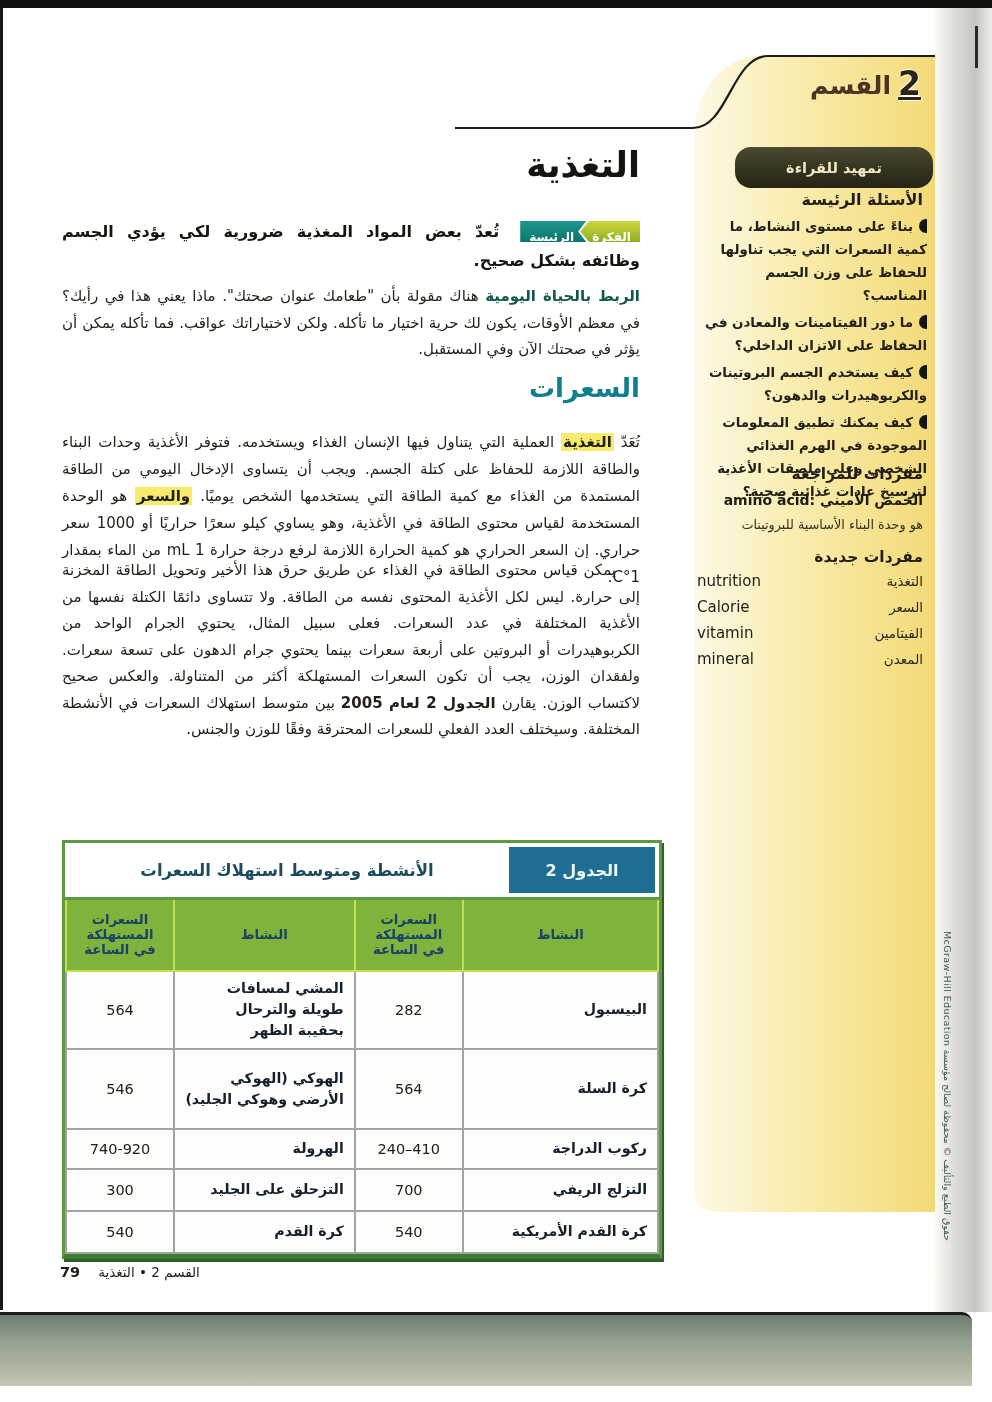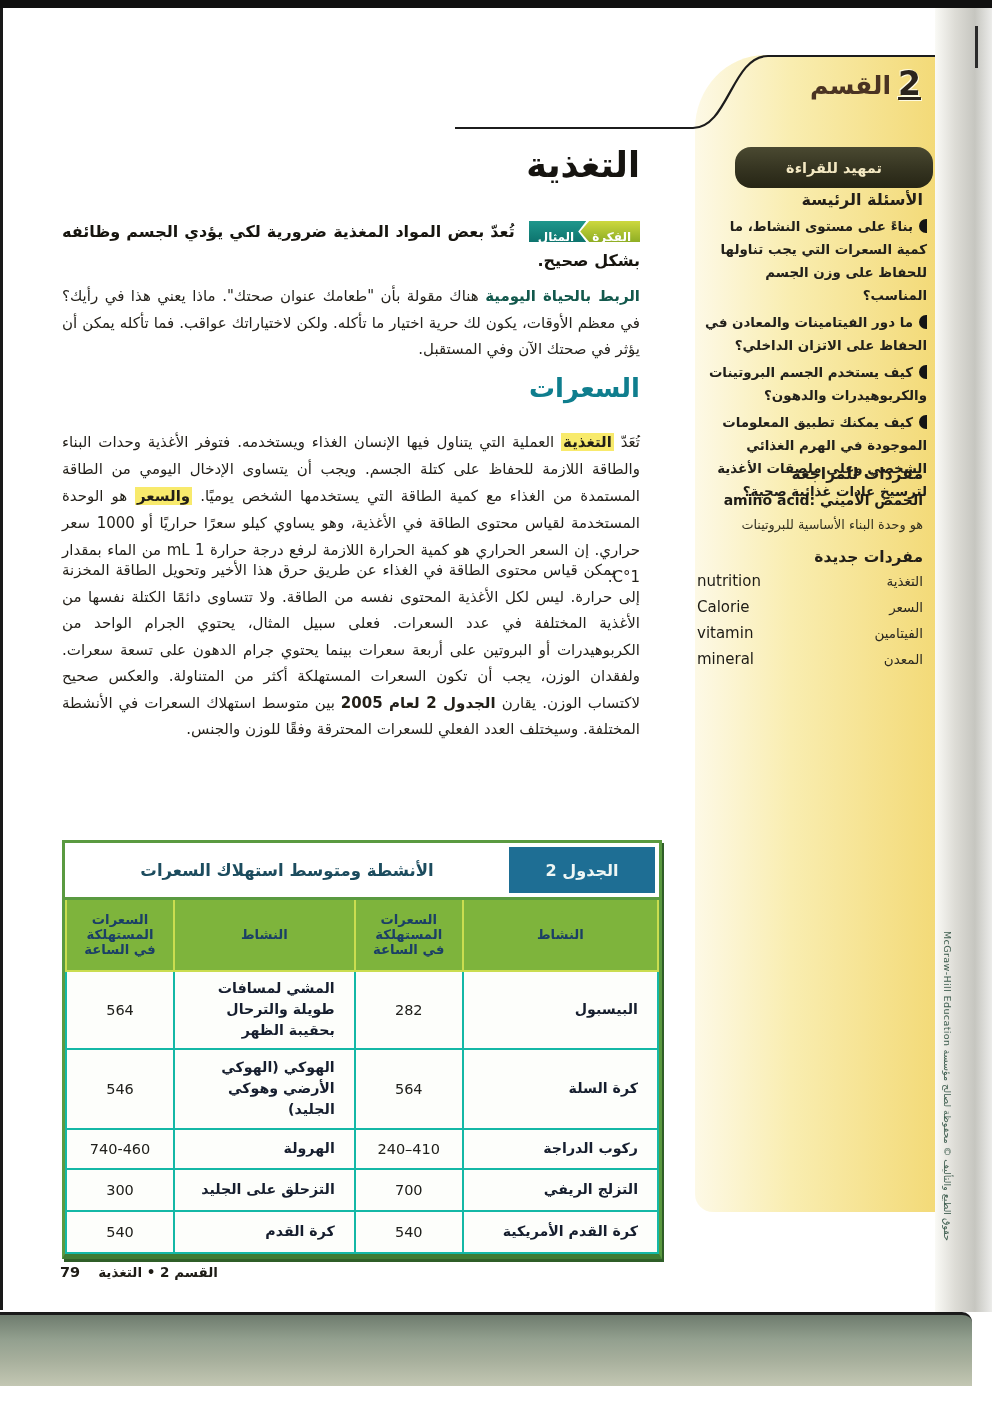--- a/index.html
+++ b/index.html
@@ -78,28 +78,28 @@
          border-bottom:5px solid #3f7c33; background:#fff; box-shadow:2px 3px 0 #2f5e28; }
   .tbl-titlerow { display:flex; direction:rtl; align-items:center; height:54px; background:#fff; }
   .tbl-label { background:#1e6e94; color:#eef6f4; font-size:16px; font-weight:bold;
                width:146px; height:46px; margin:4px 4px 4px 0; display:flex; align-items:center; justify-content:center; }
   .tbl-title { flex:1; text-align:center; font-size:16.5px; font-weight:bold; color:#1c4c5e; }
   table.grid { width:100%; border-collapse:collapse; direction:rtl; table-layout:fixed; }
   table.grid col.c-act1 { width:188px; } table.grid col.c-num1 { width:104px; }
   table.grid col.c-act2 { width:174px; } table.grid col.c-num2 { width:104px; }
   table.grid th { background:#7eb43c; color:#1b3f66; font-size:13.2px; font-weight:bold;
                   height:72px; padding:4px 10px; border:2px solid #cadd50; border-top:3px solid #5a9a40; text-align:center;margin-left:40px; }
-  table.grid td { border:2px solid #14b8a6; background:#fdfefb; padding:4px 19px; }
+  table.grid td { border:2px solid #a3a3a3; background:#fdfefb; padding:4px 10px; }
   td.act { font-size:14.2px; font-weight:bold; color:#161e2e; text-align:right; line-height:21px; }
   td.num { font-size:14.5px; color:#20201c; text-align:center; direction:ltr; }
   tr.r1 td { height:78px; } tr.r2 td { height:80px; }
   tr.r3 td { height:40px; } tr.r4 td { height:42px; } tr.r5 td { height:42px; }
 
   .footer { position:absolute; left:60px; top:1264px; direction:rtl; display:flex; gap:18px; align-items:baseline; }
-  .footer .crumb { font-size:13.5px; font-weight:bold; color:#1e1c16; }
+  .footer .crumb { font-size:13.5px; font-weight:normal; color:#1e1c16; }
   .footer .pg { font-size:14.5px; font-weight:bold; color:#1e1c16; }
 </style>
 </head>
 <body>
 
 <div class="page">
 
   <div class="topbar"></div>
   <div class="leftline"></div>
 
@@ -148,21 +148,21 @@
   <svg class="curveline" viewBox="0 0 500 86">
     <path d="M5,78 L243,78 C278,78 282,6 318,6 L487,6" fill="none" stroke="#1c1c1c" stroke-width="2.2"></path>
   </svg>
 
   <div class="main">
     <div class="title">التغذية</div>
 
     <div class="mainidea">
       <span class="badge">
         <span class="g">الفكرة</span>
-        <span class="t">المثال</span>
+        <span class="t">الرئيسة</span>
       </span>
       <span>تُعدّ بعض المواد المغذية ضرورية لكي يؤدي الجسم وظائفه بشكل صحيح.</span>
     </div>
 
     <div class="daily">
       <span class="lead">الربط بالحياة اليومية</span>
       <span> </span>
       <span>هناك مقولة بأن "طعامك عنوان صحتك". ماذا يعني هذا في رأيك؟ في معظم الأوقات، يكون لك حرية اختيار ما تأكله. ولكن لاختياراتك عواقب. فما تأكله يمكن أن يؤثر في صحتك الآن وفي المستقبل.</span>
     </div>
 
@@ -207,21 +207,21 @@
         <tr class="r2">
           <td class="act">كرة السلة</td>
           <td class="num">564</td>
           <td class="act">الهوكي (الهوكي الأرضي وهوكي الجليد)</td>
           <td class="num">546</td>
         </tr>
         <tr class="r3">
           <td class="act">ركوب الدراجة</td>
           <td class="num">240–410</td>
           <td class="act">الهرولة</td>
-          <td class="num">740-460</td>
+          <td class="num">740-920</td>
         </tr>
         <tr class="r4">
           <td class="act">التزلج الريفي</td>
           <td class="num">700</td>
           <td class="act">التزحلق على الجليد</td>
           <td class="num">300</td>
         </tr>
         <tr class="r5">
           <td class="act">كرة القدم الأمريكية</td>
           <td class="num">540</td>

